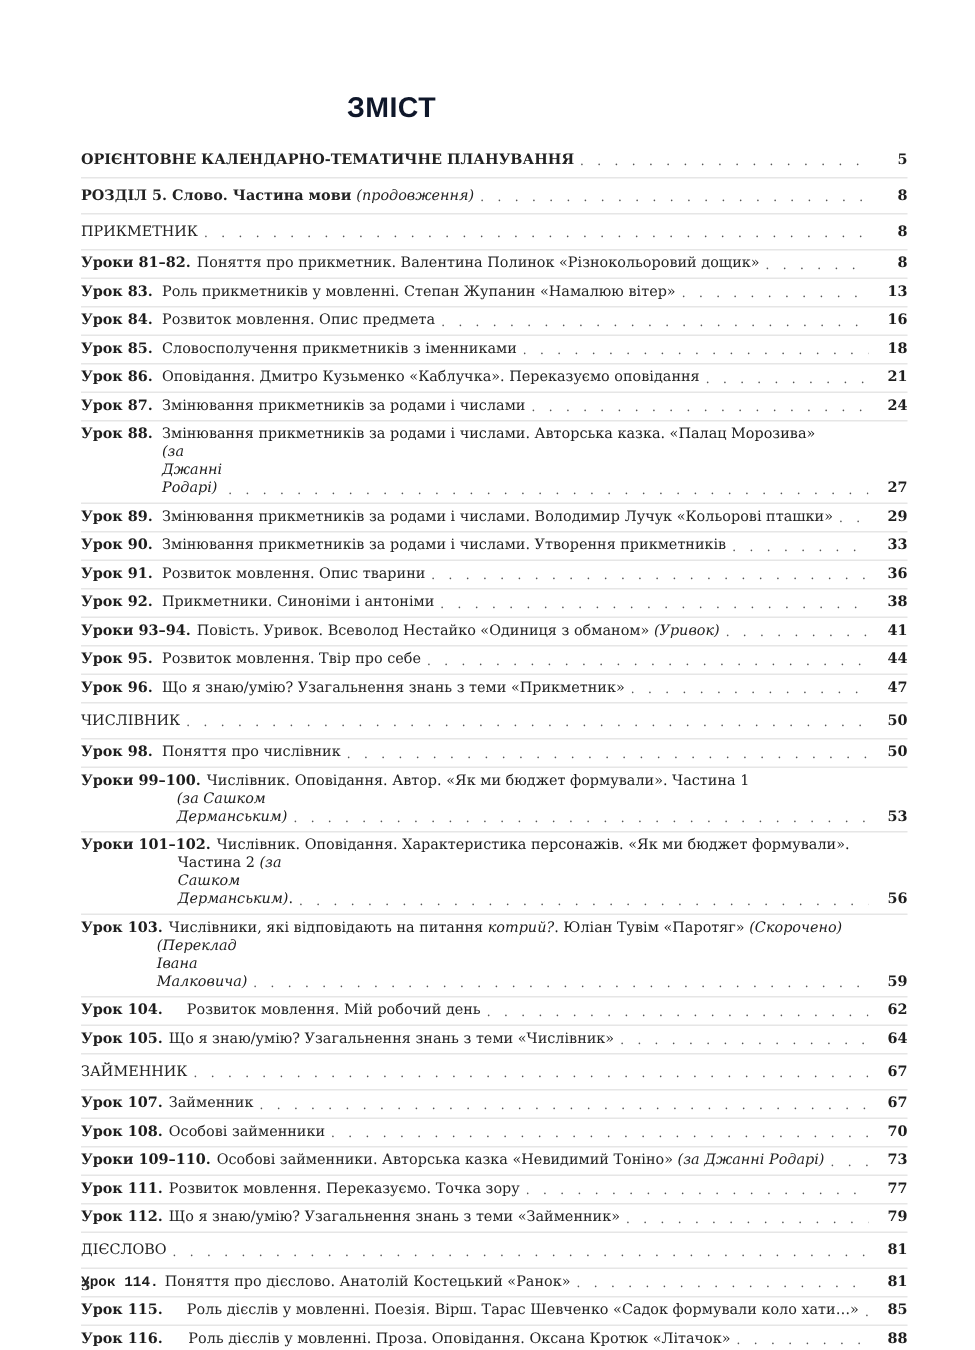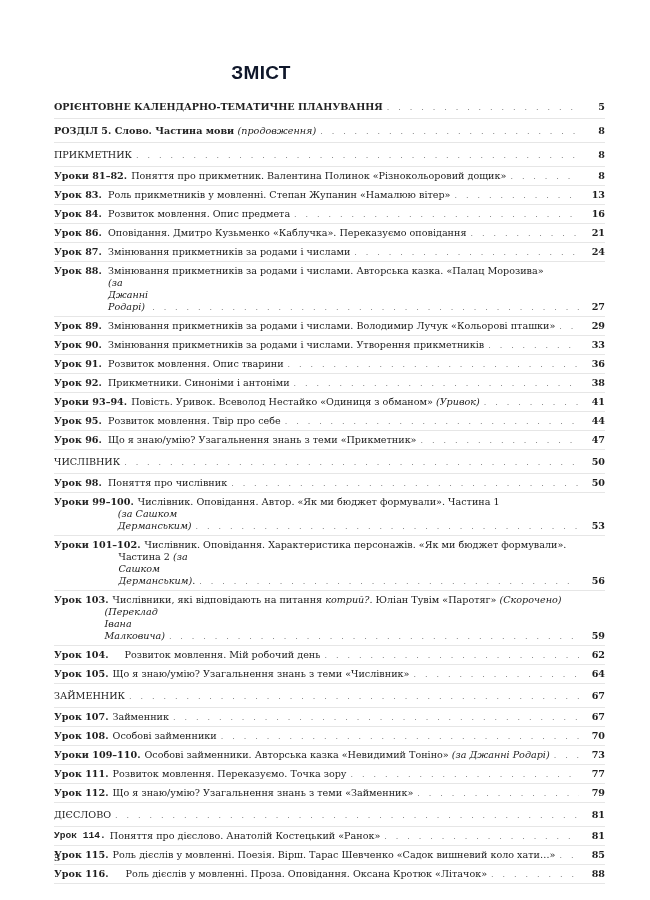--- a/index.html
+++ b/index.html
@@ -149,20 +149,26 @@
     <span class="dots"></span>
     <span class="page">13</span>
   </div>
   <div class="row">
     <span class="label w-single">Урок 84.</span>
     <span class="text">Розвиток мовлення. Опис предмета</span>
     <span class="dots"></span>
     <span class="page">16</span>
   </div>
   <div class="row">
+    <span class="label w-single">Урок 85.</span>
+    <span class="text">Словосполучення прикметників з іменниками</span>
+    <span class="dots"></span>
+    <span class="page">18</span>
+  </div>
+  <div class="row">
     <span class="label w-single">Урок 86.</span>
     <span class="text">Оповідання. Дмитро Кузьменко «Каблучка». Переказуємо оповідання</span>
     <span class="dots"></span>
     <span class="page">21</span>
   </div>
   <div class="row">
     <span class="label w-single">Урок 87.</span>
     <span class="text">Змінювання прикметників за родами і числами</span>
     <span class="dots"></span>
     <span class="page">24</span>
@@ -322,22 +328,22 @@
     <span class="page">81</span>
   </div>
 
   <div class="row">
     <span class="label" style="margin-right:4px;font-family:Liberation Mono, monospace;">Урок 114.</span>
     <span class="text">Поняття про дієслово. Анатолій Костецький «Ранок»</span>
     <span class="dots"></span>
     <span class="page">81</span>
   </div>
   <div class="row">
-    <span class="label" style="margin-right:4px;">Урок 115.</span>
-    <span class="text">Роль дієслів у мовленні. Поезія. Вірш. Тарас Шевченко «Садок вишневий коло хати…»</span>
+    <span class="label" style="margin-right:16px;">Урок 115.</span>
+    <span class="text">Роль дієслів у мовленні. Поезія. Вірш. Тарас Шевченко «Садок формували коло хати…»</span>
     <span class="dots"></span>
     <span class="page">85</span>
   </div>
   <div class="row">
     <span class="label" style="margin-right:17px;">Урок 116.</span>
     <span class="text">Роль дієслів у мовленні. Проза. Оповідання. Оксана Кротюк «Літачок»</span>
     <span class="dots"></span>
     <span class="page">88</span>
   </div>
 

